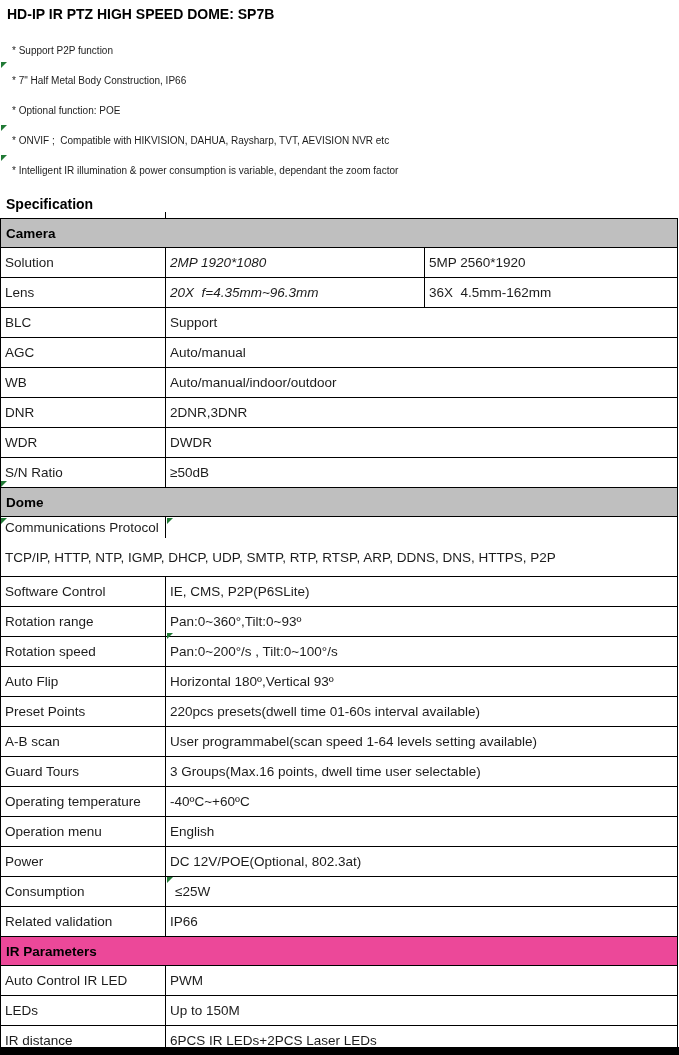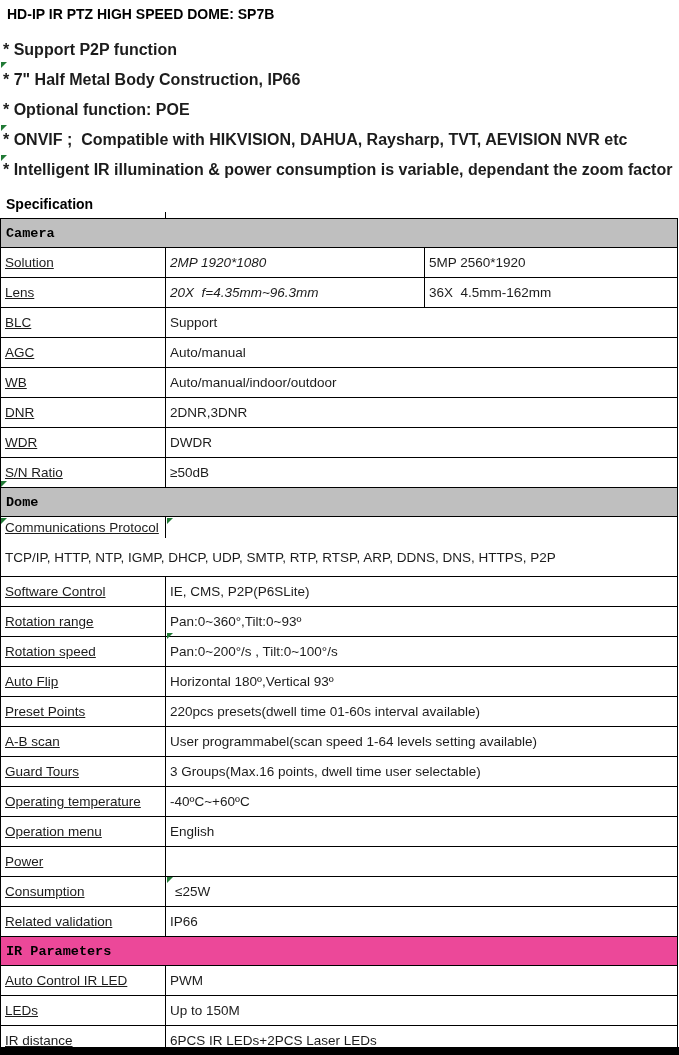--- a/index.html
+++ b/index.html
@@ -12,54 +12,54 @@
     overflow: hidden;
     font-family: "Liberation Sans", sans-serif;
     color: #1c1c1c;
   }
   .title {
     position: absolute; left: 7px; top: 6px;
     font-size: 14px; font-weight: 700; color: #000;
     white-space: pre;
   }
   .bullet {
-    position: absolute; left: 3px; height: 30px; width: 665px;
+    position: absolute; left: 12px; height: 30px; width: 665px;
     display: flex; align-items: center;
-    font-size: 16px; white-space: pre; font-weight: bold;
+    font-size: 10px; white-space: pre;
   }
   .spec-heading {
     position: absolute; left: 6px; top: 189px; height: 30px;
     display: flex; align-items: center;
     font-size: 14px; font-weight: 700; color: #000;
   }
   .grid-stub {
     position: absolute; left: 165px; top: 212px;
     width: 1px; height: 6px; background: #000;
   }
   .spec-table {
     position: absolute; left: 0; top: 218px; width: 678px;
     border: 1px solid #000;
     display: flex; flex-direction: column;
   }
   .tr { display: flex; height: 30px; border-bottom: 1px solid #000; background:#fff; }
-  .tr.hdr { height: 29px; background: #bfbfbf; font-family: Liberation Mono, monospace; }
+  .tr.hdr { height: 29px; background: #bfbfbf; }
   .tr.tall { height: 60px; flex-direction: column; }
   .tr:last-child { border-bottom: 1px solid #000; }
   .th {
     flex: 1; display: flex; align-items: center;
     padding-left: 5px; font-size: 13.5px; font-weight: 700; color:#000;
     white-space: pre;
   }
   .td {
     display: flex; align-items: center;
     font-size: 13.5px; line-height: 21px;
     padding-left: 4px; padding-right: 4px;
     white-space: pre-wrap; overflow: hidden;
   }
-  .td.label { width: 165px; flex: none; border-right: 1px solid #000; text-decoration: underline; }
+  .td.label { width: 165px; flex: none; border-right: 1px solid #000; }
   .td.mid   { width: 259px; flex: none; border-right: 1px solid #000; font-style: italic; }
   .td.val   { flex: 1; }
   .tri {
     position: absolute; width: 6px; height: 6px;
     clip-path: polygon(0 0, 100% 0, 0 100%);
   }
   .bottom-bar {
     position: absolute; left: 0; bottom: 0;
     width: 679px; height: 8px;
   }
@@ -178,20 +178,21 @@
       <div class="td val">-40ºC~+60ºC</div>
     </div>
 
     <div class="tr">
       <div class="td label">Operation menu</div>
       <div class="td val">English</div>
     </div>
 
     <div class="tr">
       <div class="td label">Power</div>
+      <div class="td val">DC 12V/POE(Optional, 802.3at)</div>
     </div>
 
     <div class="tr">
       <div class="td label">Consumption</div>
       <div class="td val" style="padding-left:9px">≤25W</div>
     </div>
 
     <div class="tr">
       <div class="td label">Related validation</div>
       <div class="td val">IP66</div>

